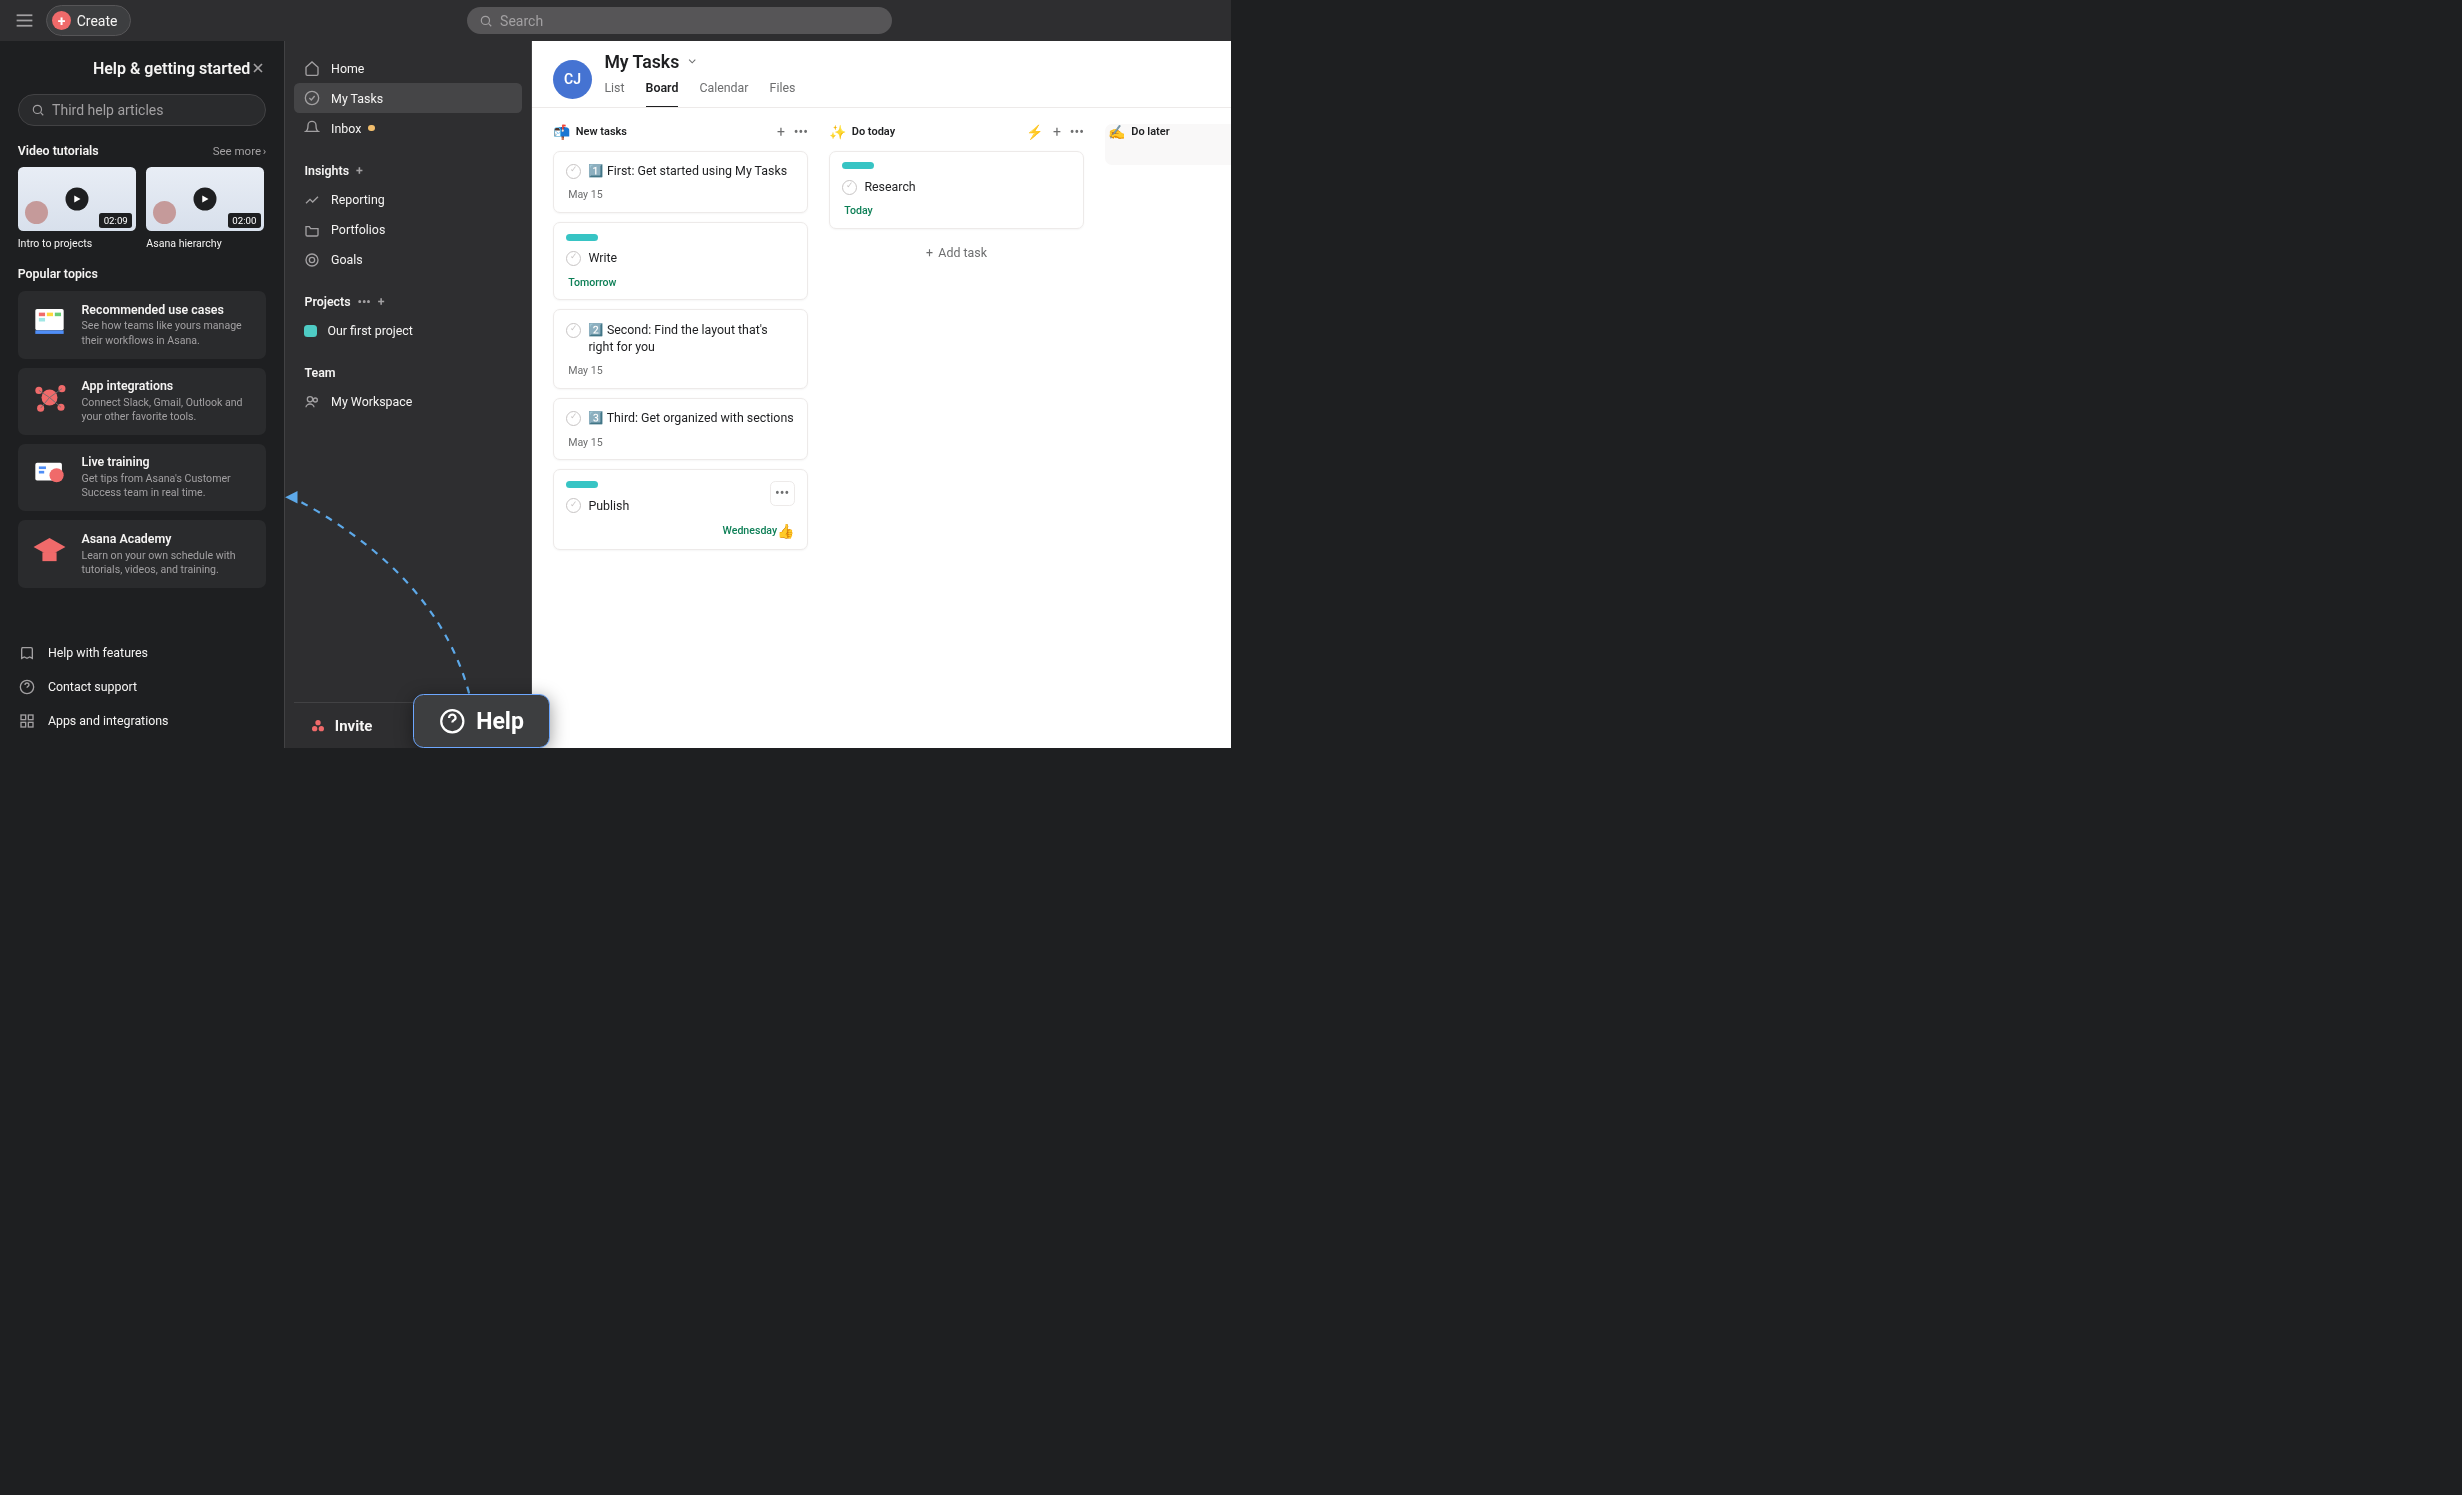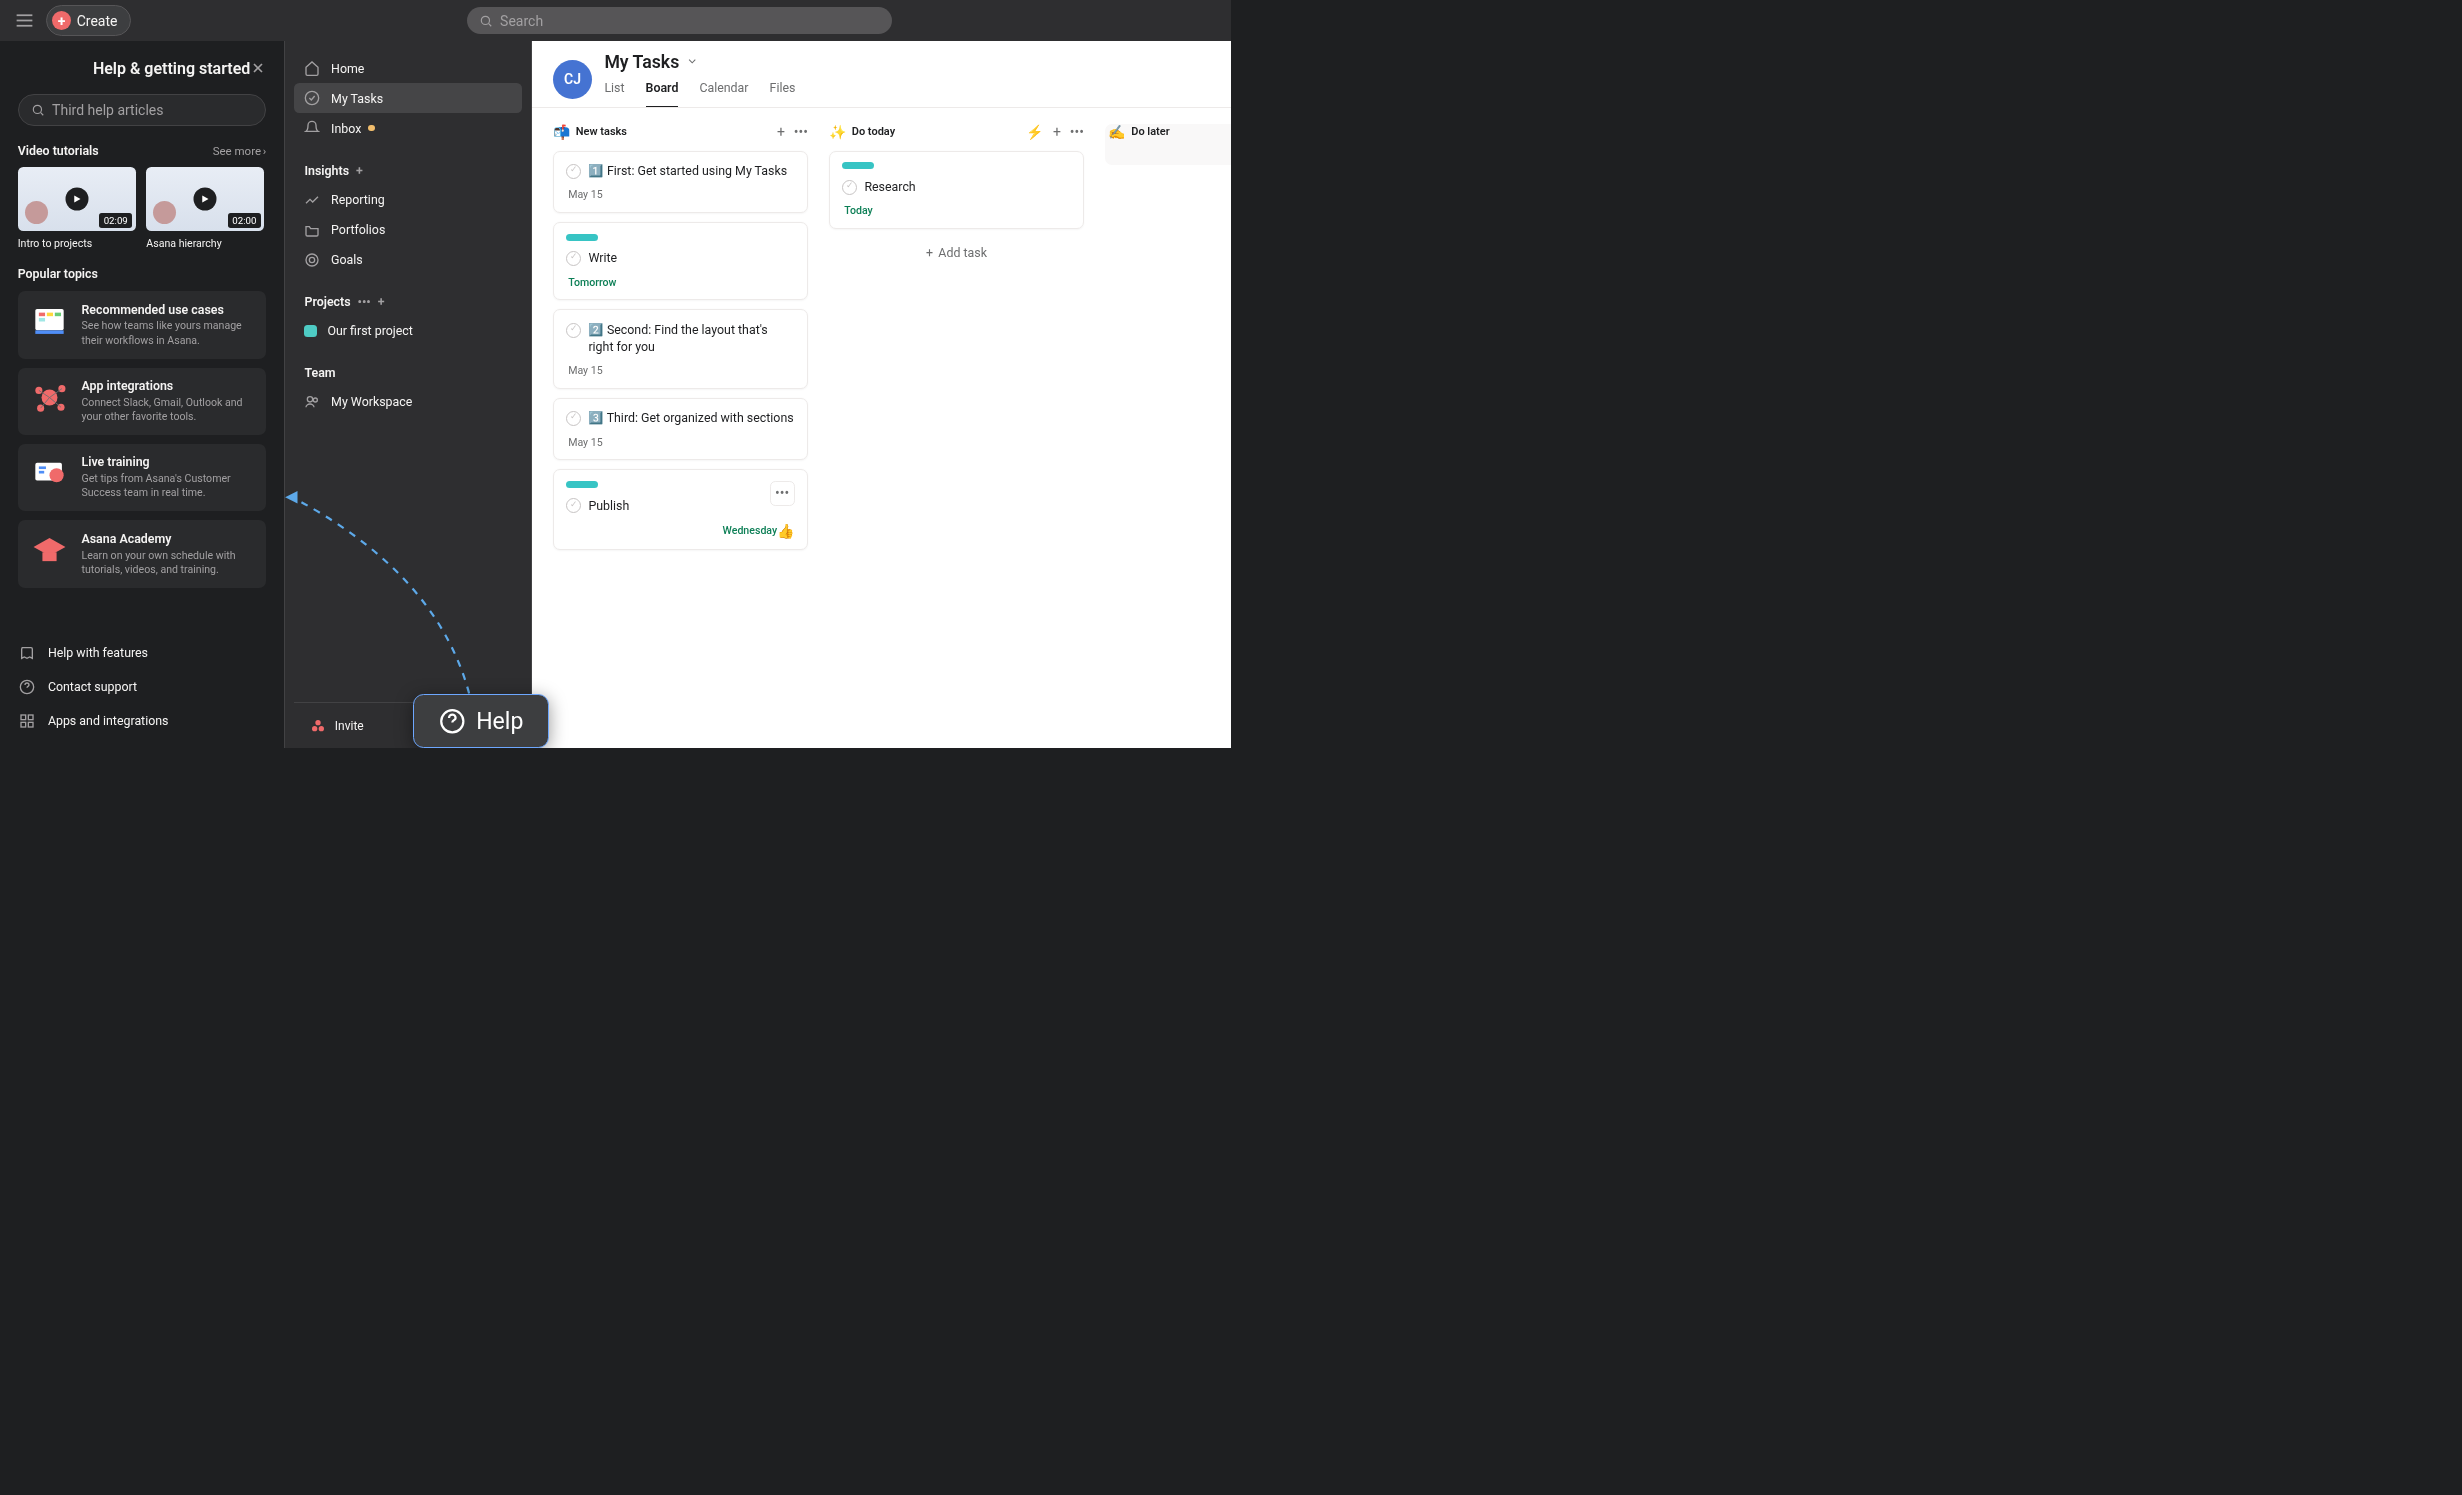--- a/index.html
+++ b/index.html
@@ -115,21 +115,21 @@
 .nav-item.active { background:#454547;}
 .nav-item svg { width:16px; height:16px; color:#a2a0a2;}
 .inbox-dot { width:6.2px; height:6.2px; border-radius:50%; background:#f1bd6c; margin-left:-3.5px;}
 .nav-sec { margin-top:19.5px; }
 .nav-sec-h { display:flex; align-items:center; gap:7px; padding:0 10.6px 7px; color:#f5f4f3; font-size:12.4px; font-weight:600;}
 .nav-sec-h .plus, .nav-sec-h .dots { color:#a2a0a2; cursor:pointer;}
 .proj-color { width:12.4px; height:12.4px; border-radius:3.5px; background:#4ecbc4;}
 .invite-bar {
   margin-top:auto; border-top:0.9px solid #424244; height:46px;
   display:flex; align-items:center; padding:0 16px; gap:8.9px; cursor:pointer;
-  color:#f5f4f3; font-size:12px; font-weight:400;
+  color:#f5f4f3; font-size:15px; font-weight:700;
 }
 
 
 .board-area { flex:1; background:#fff; color:#1e1f21; display:flex; flex-direction:column; overflow:hidden;}
 .board-header { padding:10.6px 21px 0 21px; border-bottom:0.9px solid #edeae9;}
 .bh-row1 { display:flex; align-items:center; gap:12.4px;}
 .avatar {
   width:39px; height:39px; border-radius:50%; background:#4573d2; color:#fff;
   display:flex; align-items:center; justify-content:center; font-weight:600; font-size:14px;
 }
@@ -162,21 +162,21 @@
 .do-later-col { background:#f9f8f8; border-radius:7px; padding-top:0;}
 .lightning { color:#f5a623;}
 
 
 .help-popup {
   position:absolute; left:413px; bottom:0px;
   background:#3d3e40; border:1.8px solid #6da7ff; border-radius:10.6px;
   padding:12.4px 25px; display:flex; align-items:center; gap:10.6px;
   box-shadow:0 3.5px 17.7px rgba(0,0,0,0.4);
 }
-.help-popup span.lbl { font-size:23px; font-weight:400; color:#fff;}
+.help-popup span.lbl { font-size:23px; font-weight:700; color:#fff;}
 .curved-arrow {
   position:absolute; left:283px; top:443px; pointer-events:none;
 }
 svg.icon { width:14px; height:14px; }
 </style>
 </head>
 <body>
 
 <div class="topbar">
   <div class="hamburger">

